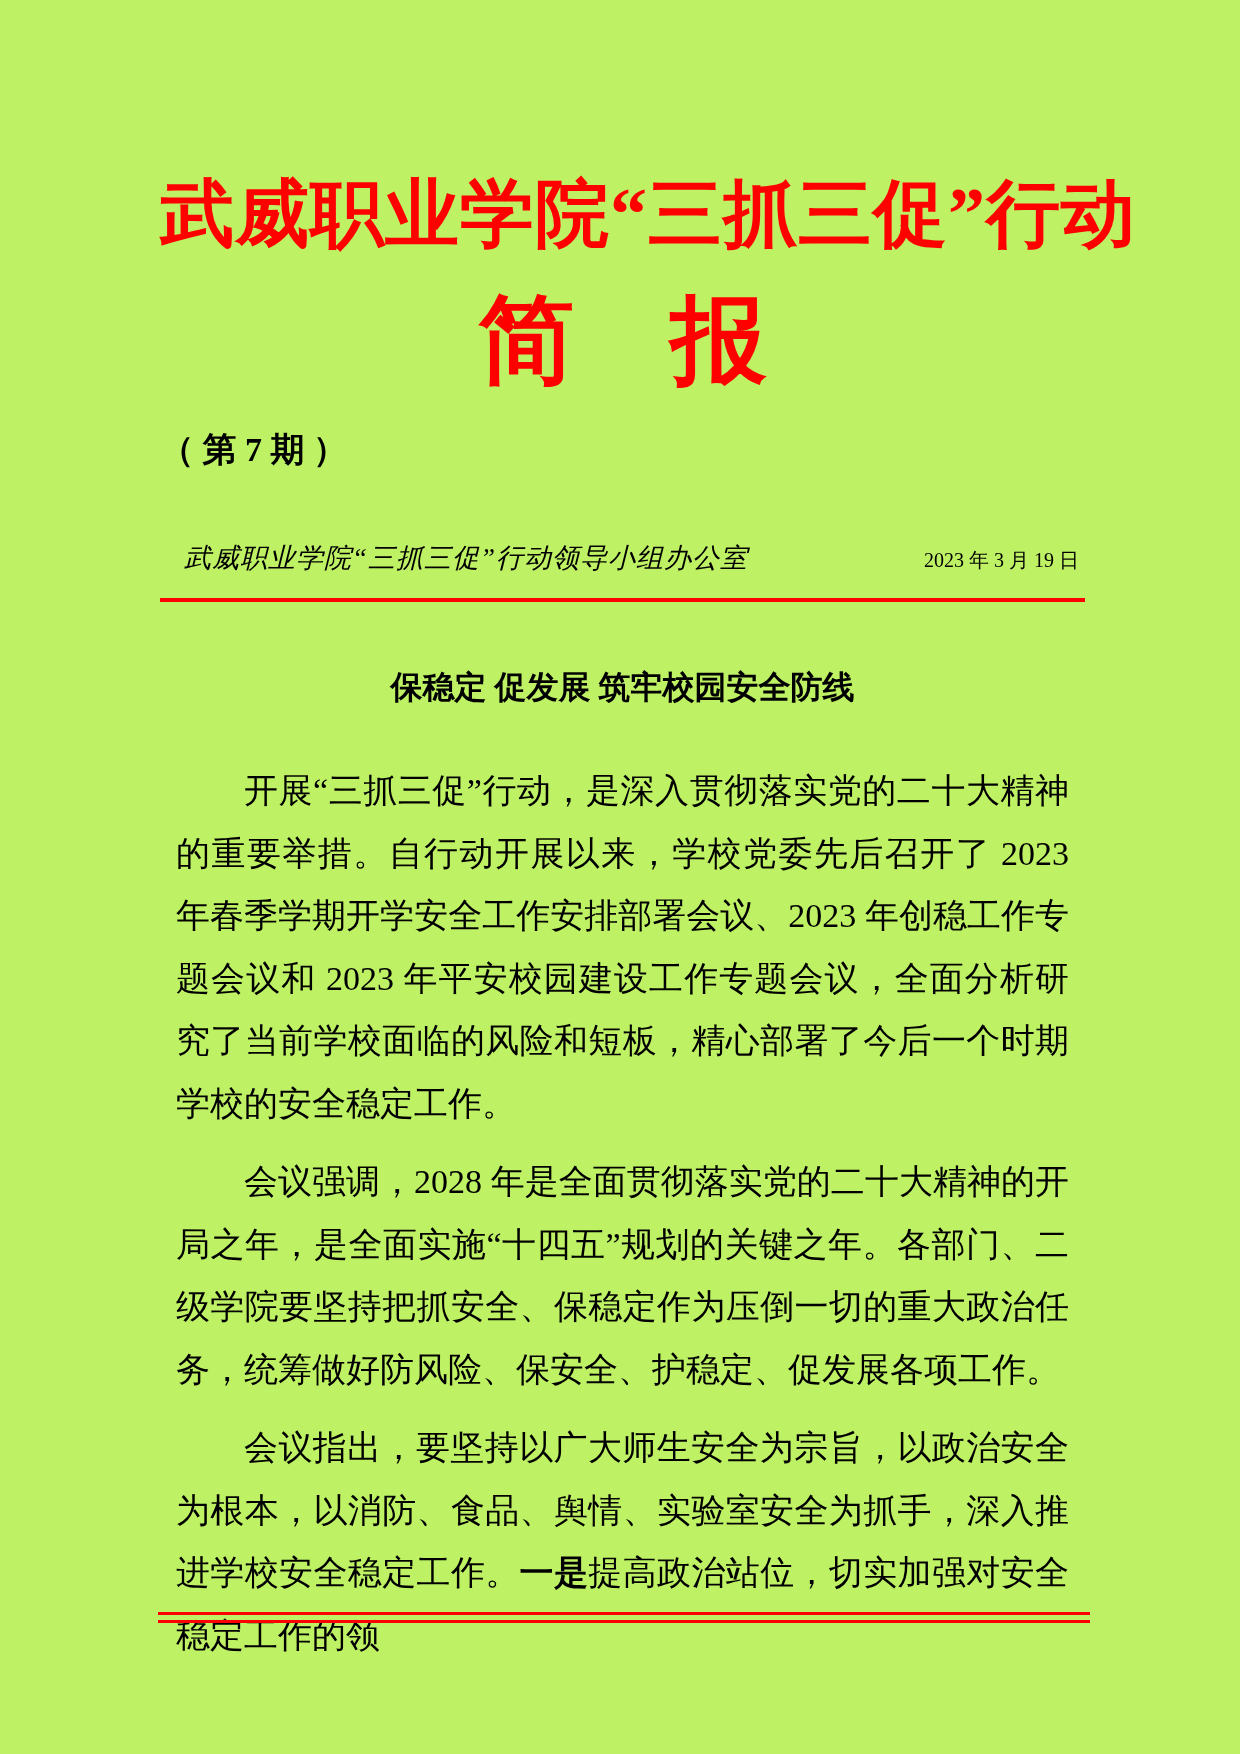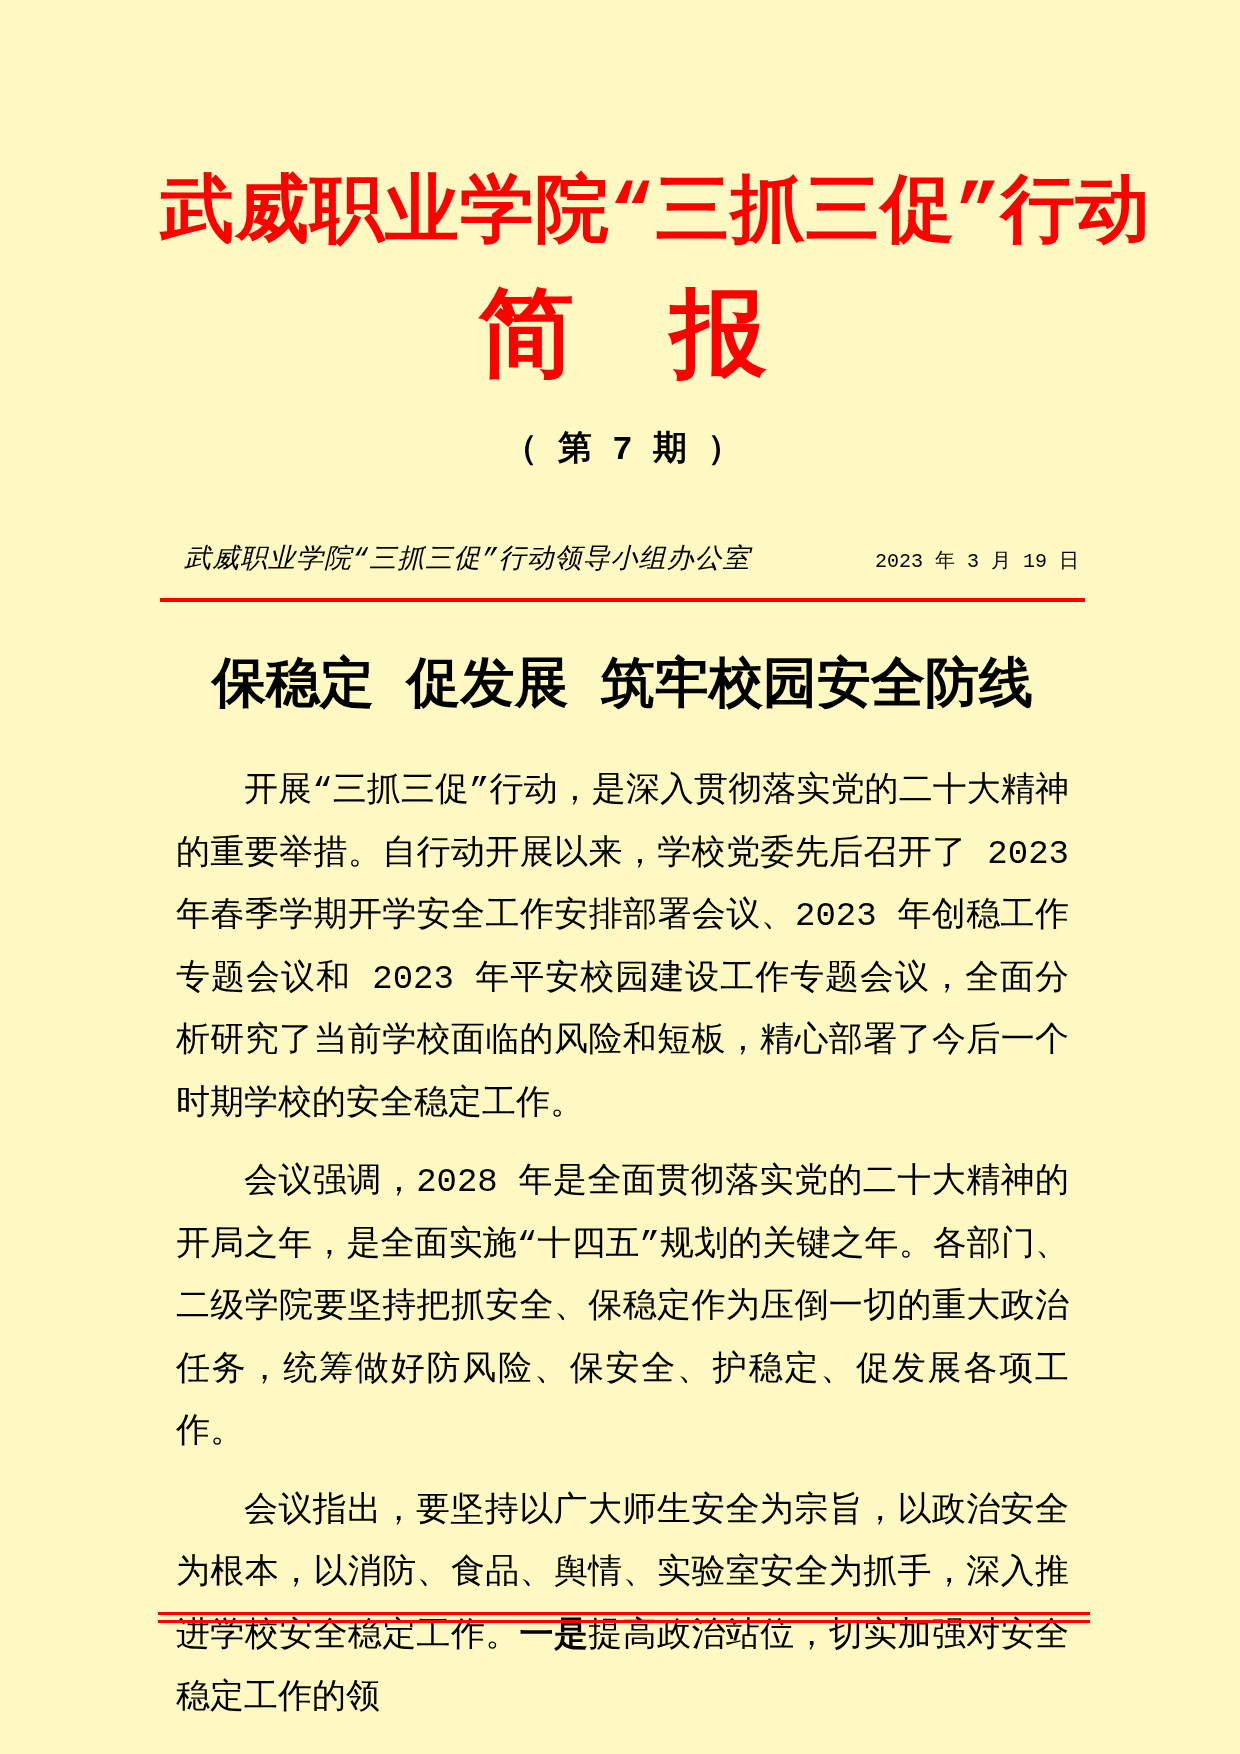--- a/index.html
+++ b/index.html
@@ -4,23 +4,23 @@
 <style>
   html, body {
     margin: 0;
     padding: 0;
     background: #ffffff;
   }
   .page {
     position: relative;
     width: 1240px;
     height: 1754px;
-    background: #fef9c3;
+    background: #bef264;
     color: #000000;
-    font-family: Liberation Mono, monospace;
+    font-family: Liberation Serif, serif;
     overflow: hidden;
   }
   .content {
     margin: 0 155px 0 160px; 
   }
   .masthead-title-1 {
     padding-top: 168px;
     color: #ff0000;
     font-weight: bold;
     font-size: 74px;
@@ -36,21 +36,21 @@
     font-size: 96px;
     line-height: 110px;
     text-align: center;
     white-space: nowrap;
   }
   .issue-label {
     margin-top: 30px;
     font-size: 34px;
     font-weight: bold;
     line-height: 48px;
-    text-align: center;
+    text-align: left;
   }
   .issuer-row {
     display: flex;
     justify-content: space-between;
     align-items: baseline;
     margin-top: 66px;
     padding: 0 6px 22px 24px;
     border-bottom: 4px solid #ff0000;
   }
   .issuer-name {
@@ -58,21 +58,21 @@
     font-style: italic; 
     letter-spacing: 1px;
     white-space: nowrap;
   }
   .issue-date {
     font-size: 20px;
     white-space: nowrap;
   }
   .article-heading {
     margin-top: 56px;
-    font-size: 54px;
+    font-size: 32px;
     font-weight: bold;
     line-height: 58px;
     text-align: center;
     white-space: nowrap;
   }
   .article-body {
     margin-top: 44px;
     font-size: 34px;
     line-height: 62.5px;
     text-align: justify;

